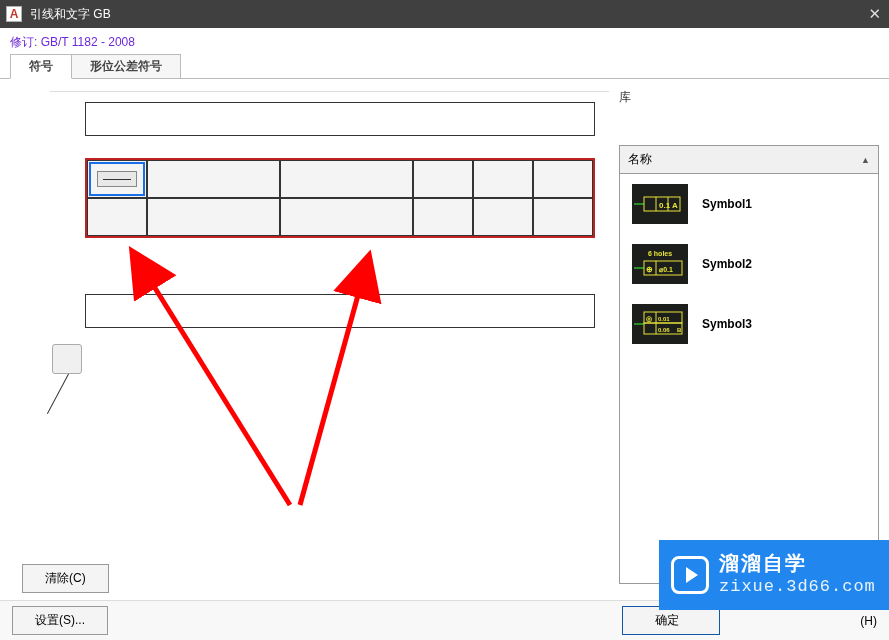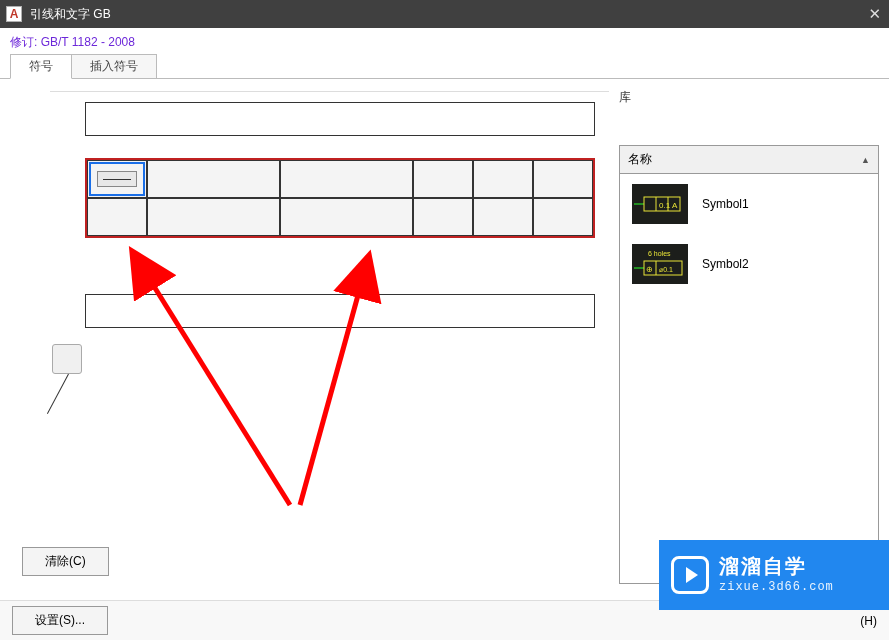--- a/index.html
+++ b/index.html
@@ -56,20 +56,21 @@
     position: relative;
   }
   .tab {
     padding: 3px 18px;
     border: 1px solid #bbb;
     border-bottom: none;
     background: #f6f6f6;
     margin-right: -1px;
     color: #444;
     position: relative;
+    font-weight: bold;
   }
   .tab.active {
     background: #fff;
     top: 1px;
     z-index: 2;
     border-bottom: 1px solid #fff;
   }
   
   .content {
     display: flex;
@@ -206,21 +207,21 @@
     width:1px; height:45px;
     background:#333;
     transform: rotate(28deg);
     transform-origin: top;
     left: 22px;
   }
   
   .clear-btn {
     position: absolute;
     left: 12px;
-    bottom: 33px;
+    bottom: 16px;
   }
   .wbtn {
     border: 1px solid #999;
     background: #f4f4f4;
     padding: 5px 22px;
     cursor: default;
     display: inline-block;
   }
   
   .lib-group {
@@ -250,20 +251,21 @@
     border-top:none;
     background:#fff;
     height: 410px;
     overflow:auto;
   }
   .lib-item {
     display:flex;
     align-items:center;
     gap: 14px;
     padding: 10px 12px;
+    font-weight: bold;
   }
   .thumb {
     width: 56px;
     height: 40px;
     background:#1c1e1b;
     display:flex;
     align-items:center;
     justify-content:center;
   }
   .thumb svg { display:block; }
@@ -310,21 +312,21 @@
   }
   .watermark .play::after{
     content:"";
     border-left:12px solid #fff;
     border-top:8px solid transparent;
     border-bottom:8px solid transparent;
     margin-left:3px;
   }
   .watermark .txt{display:flex;flex-direction:column;line-height:1.2;}
   .watermark .txt .big{font-size:20px;font-weight:bold;letter-spacing:2px;}
-  .watermark .txt .small{font-size:12px;letter-spacing:1px;opacity:0.9;}
+  .watermark .txt .small{font-size:17px;letter-spacing:1px;opacity:0.9;}
   
   .arrow-layer {
     position:absolute;
     left:0;top:0;
     width:889px;height:640px;
     pointer-events:none;
     z-index:5;
   }
 </style>
 </head>
@@ -334,21 +336,21 @@
   <div class="app-icon">A</div>
   <div class="title-text">引线和文字 GB</div>
   <div class="title-spacer"></div>
   <div class="close-btn">✕</div>
 </div>
 
 <div class="revision">修订: GB/T 1182 - 2008</div>
 
 <div class="tabs">
   <div class="tab active">符号</div>
-  <div class="tab">插入符号</div>
+  <div class="tab">形位公差符号</div>
 </div>
 
 <div class="content">
 
   <div class="left-pane">
     <div class="group-hr"></div>
 
 
     <div class="tol-area">
       <div class="tol-bar"></div>
@@ -421,28 +423,44 @@
               <line x1="0" y1="20" x2="10" y2="20" stroke="#2aff2a" stroke-width="1"></line>
               <rect x="10" y="13" width="38" height="14" fill="none" stroke="#e8e338" stroke-width="1"></rect>
               <line x1="22" y1="13" x2="22" y2="27" stroke="#e8e338"></line>
               <text x="12" y="24" fill="#e8e338" font-size="8">⊕</text>
               <text x="25" y="24" fill="#e8e338" font-size="7">⌀0.1</text>
             </svg>
           </div>
           <span>Symbol2</span>
         </div>
 
+        <div class="lib-item">
+          <div class="thumb">
+            <svg width="52" height="32">
+              <line x1="0" y1="16" x2="10" y2="16" stroke="#2aff2a" stroke-width="1"></line>
+              <rect x="10" y="4" width="38" height="11" fill="none" stroke="#e8e338" stroke-width="1"></rect>
+              <rect x="10" y="15" width="38" height="11" fill="none" stroke="#e8e338" stroke-width="1"></rect>
+              <line x1="22" y1="4" x2="22" y2="26" stroke="#e8e338"></line>
+              <text x="12" y="13" fill="#e8e338" font-size="7">◎</text>
+              <text x="24" y="13" fill="#e8e338" font-size="6">0.01</text>
+              <text x="24" y="24" fill="#e8e338" font-size="6">0.06</text>
+              <text x="43" y="24" fill="#e8e338" font-size="6">B</text>
+            </svg>
+          </div>
+          <span>Symbol3</span>
+        </div>
       </div>
     </div>
   </div>
 </div>
 
 <div class="footer">
   <span class="wbtn">设置(S)...</span>
   <div class="spacer"></div>
+  <span class="wbtn primary">确定</span>
   <span style="min-width:120px"></span>
   <span>(H)</span>
 </div>
 
 <div class="watermark">
   <div class="play"></div>
   <div class="txt">
     <div class="big">溜溜自学</div>
     <div class="small">zixue.3d66.com</div>
   </div>

